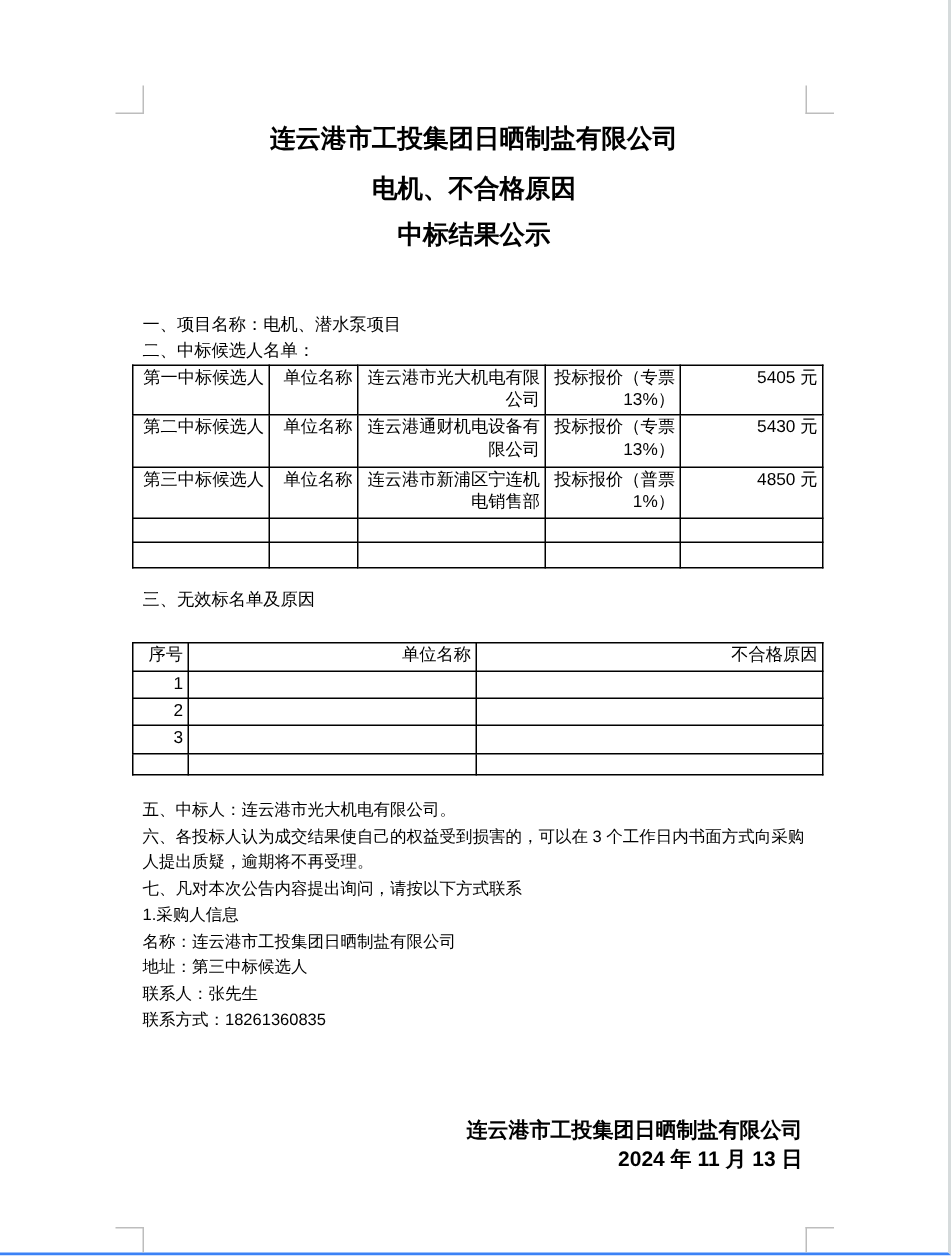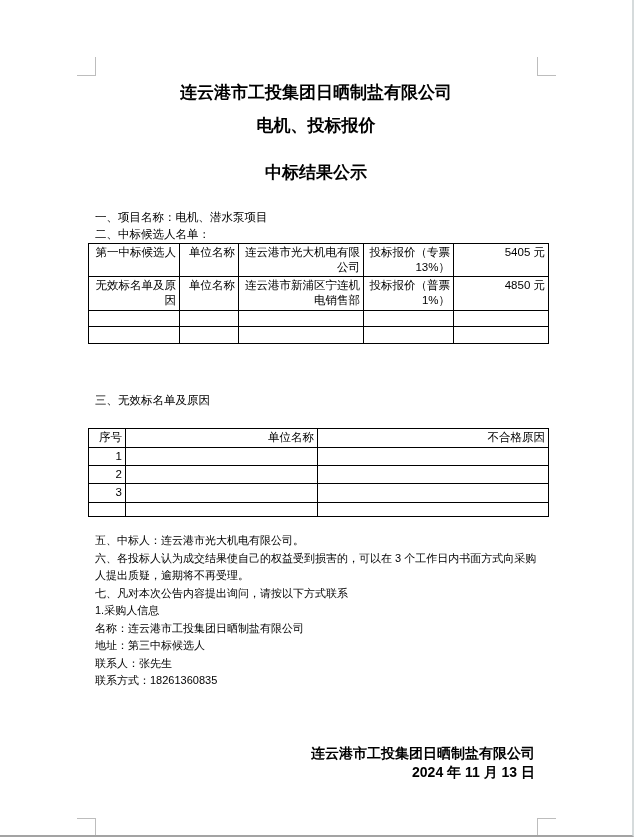--- a/index.html
+++ b/index.html
@@ -4,39 +4,39 @@
 <style>
   html, body { margin: 0; padding: 0; background: #ffffff; }
   .page {
     position: relative;
     width: 634px;
     height: 837px;
     background: #ffffff;
     color: #000000;
     font-family: "Liberation Sans", sans-serif;
     border-right: 2px solid #d6dbdc;
-    border-bottom: 2px solid #a3a3a3;
+    border-bottom: 2px solid #3b82f6;
     box-sizing: border-box;
     overflow: hidden;
   }
   
   .mark { position: absolute; width: 18px; height: 18px; }
   .mark-tl { left: 77px;  top: 57px;  border-right: 1px solid #bdbdbd; border-bottom: 1px solid #bdbdbd; }
   .mark-tr { left: 537px; top: 57px;  border-left: 1px solid #bdbdbd;  border-bottom: 1px solid #bdbdbd; }
   .mark-bl { left: 77px;  top: 818px; border-right: 1px solid #bdbdbd; border-top: 1px solid #bdbdbd; }
   .mark-br { left: 537px; top: 818px; border-left: 1px solid #bdbdbd;  border-top: 1px solid #bdbdbd; }
 
   .doc-title {
     position: absolute; left: 0; width: 632px;
     text-align: center; font-weight: bold; font-size: 17px; line-height: 17px;
     white-space: nowrap;
   }
   .title-1 { top: 84px; }
   .title-2 { top: 117px; }
-  .title-3 { top: 164px; }
+  .title-3 { top: 148px; }
 
   .body-line {
     position: absolute; left: 95px;
     font-size: 11.5px; line-height: 14px; white-space: nowrap;
   }
   .sec1 { top: 210px; text-align: center; }
   .sec2 { top: 227px; }
   .sec3 { top: 393px; }
 
   table.doc-table {
@@ -71,21 +71,21 @@
 <body>
 
 <div class="page">
 
   <div class="mark mark-tl"></div>
   <div class="mark mark-tr"></div>
   <div class="mark mark-bl"></div>
   <div class="mark mark-br"></div>
 
   <div class="doc-title title-1">连云港市工投集团日晒制盐有限公司</div>
-  <div class="doc-title title-2">电机、投标报价</div>
+  <div class="doc-title title-2">电机、不合格原因</div>
   <div class="doc-title title-3">中标结果公示</div>
 
   <div class="body-line sec1">一、项目名称：电机、潜水泵项目</div>
   <div class="body-line sec2">二、中标候选人名单：</div>
 
   <table class="doc-table t1">
     <colgroup>
       <col style="width:91px">
         <col style="width:59px">
         <col style="width:125px">
@@ -93,22 +93,29 @@
         <col style="width:95px">
     </colgroup>
     <tbody>
         <tr style="height:30px">
       <td>第一中标候选人</td>
       <td>单位名称</td>
       <td>连云港市光大机电有限公司</td>
       <td>投标报价（专票13%）</td>
       <td class="vmid">5405 元</td>
     </tr>
+    <tr style="height:35px">
+      <td>第二中标候选人</td>
+      <td>单位名称</td>
+      <td>连云港通财机电设备有限公司</td>
+      <td>投标报价（专票13%）</td>
+      <td>5430 元</td>
+    </tr>
     <tr style="height:34px">
-      <td>无效标名单及原因</td>
+      <td>第三中标候选人</td>
       <td>单位名称</td>
       <td>连云港市新浦区宁连机电销售部</td>
       <td>投标报价（普票1%）</td>
       <td>4850 元</td>
     </tr>
     <tr style="height:16px">
       <td></td>
       <td></td>
       <td></td>
       <td></td>

